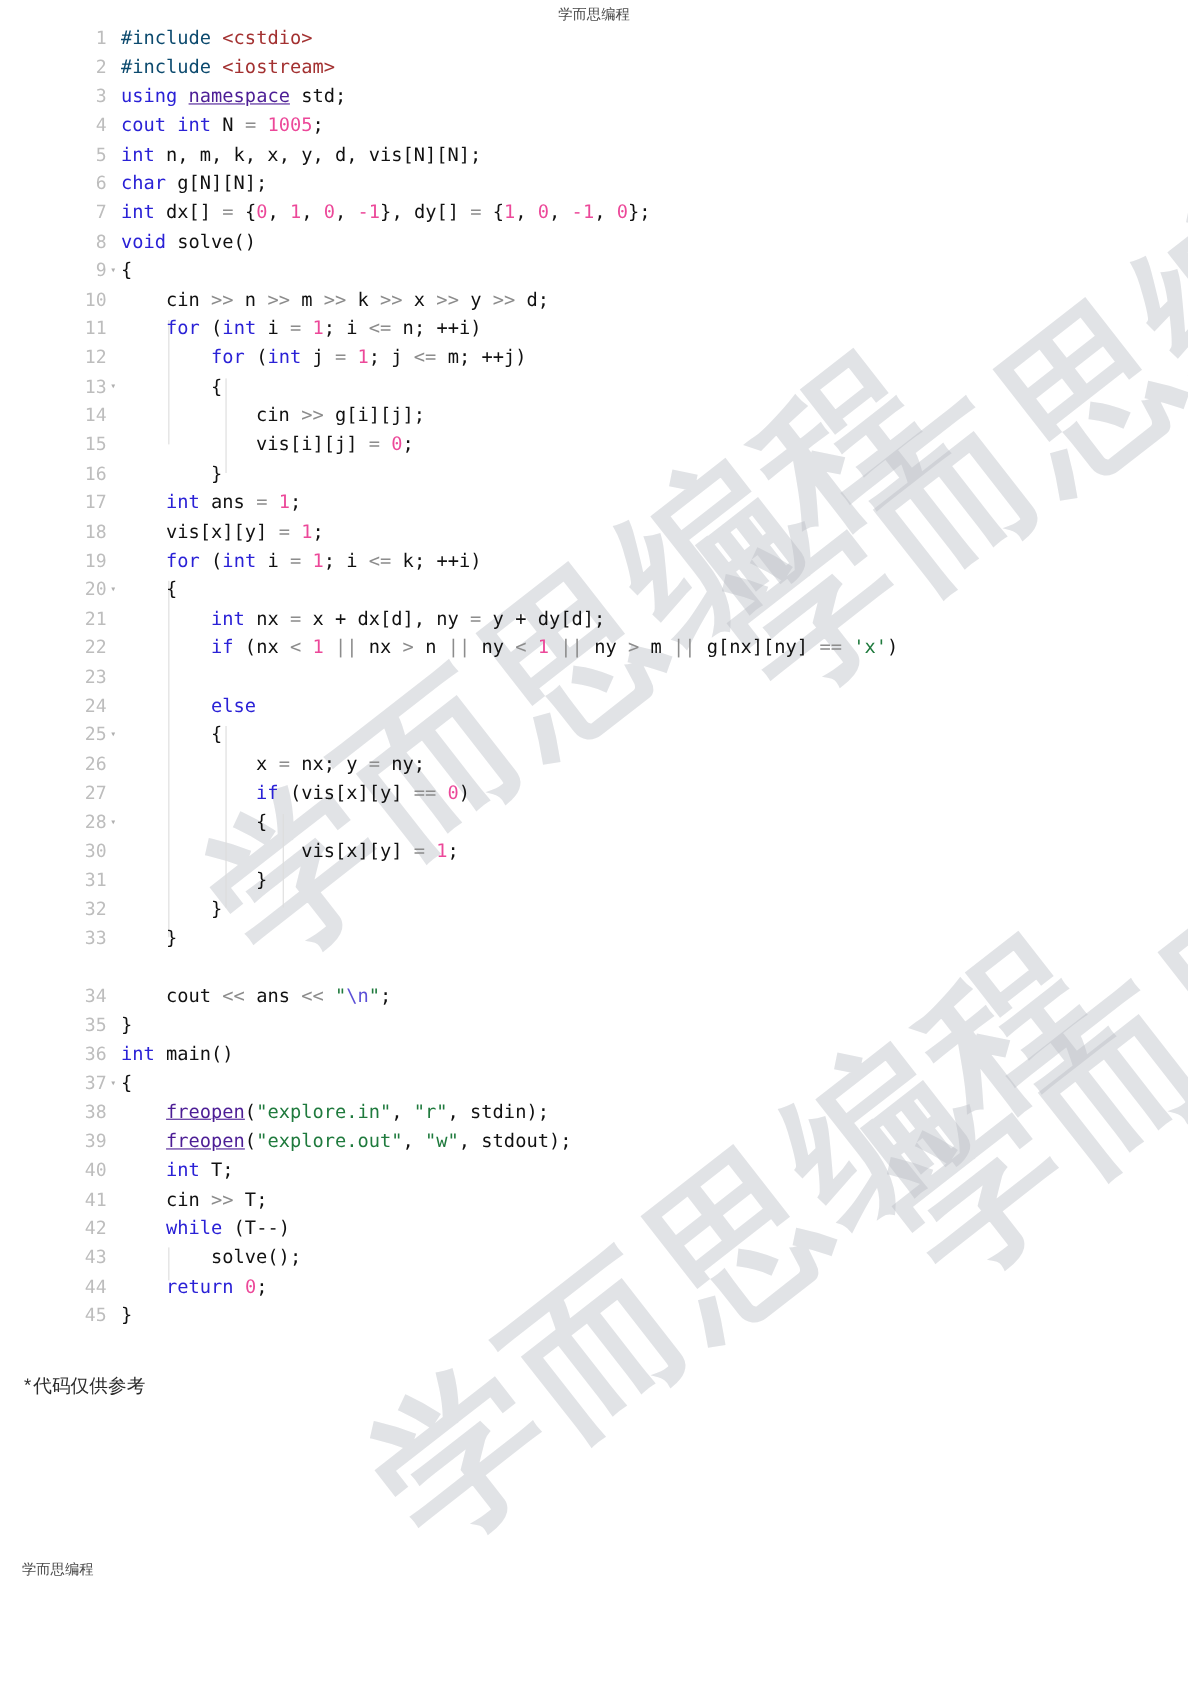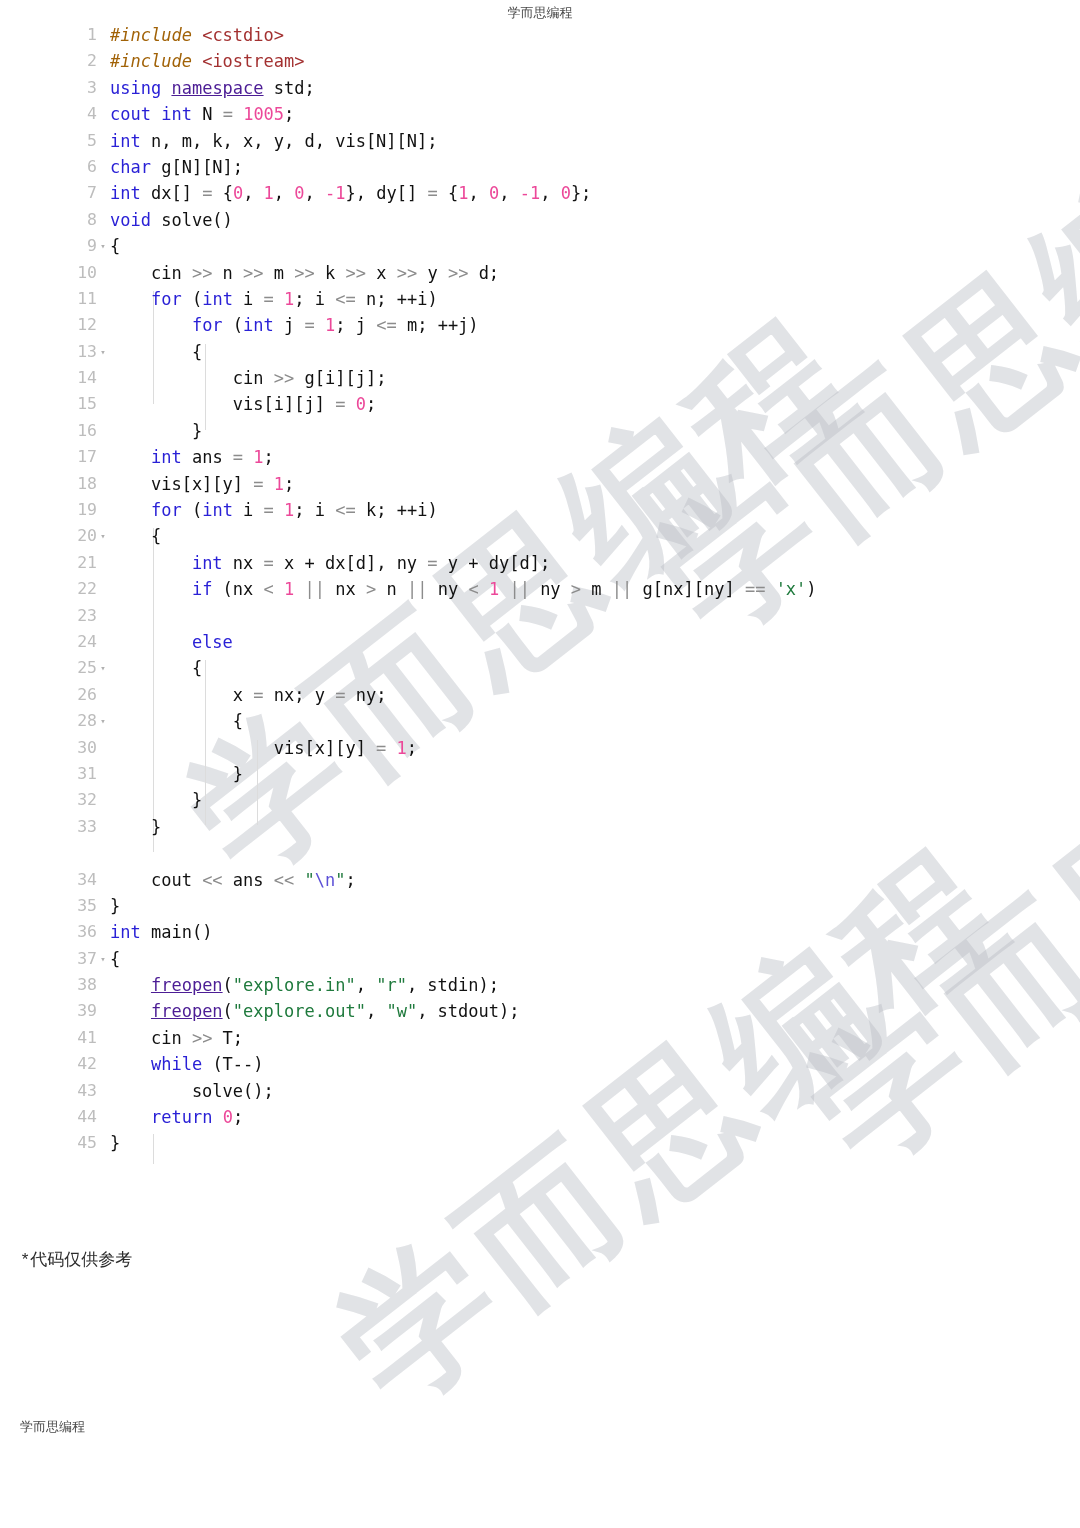--- a/index.html
+++ b/index.html
@@ -102,21 +102,21 @@
   
   .guide {
     position: absolute;
     width: 1px;
     background: #dcdcdc;
     z-index: 8;
   }
 
   
   .kw   { color: #2a21d6; }            
-  .pp   { color: #a16207; font-style: italic; }            
+  .pp   { color: #0c4a6e; }            
   .inc  { color: #a33131; }            
   .num  { color: #ec4899; }            
   .str  { color: #1f7a3d; }            
   .esc  { color: #5b4fd6; }            
   .op   { color: #8c8c8c; }            
   .dim  { color: #4c1d95; text-decoration: underline; }            
   .pl   { color: #111111; }            
 
   
   #code-note {
@@ -165,32 +165,34 @@
       <div class="code-line"><span class="ln">17</span><span class="src"><span class="pl">    </span><span class="kw">int</span><span class="pl"> ans </span><span class="op">=</span><span class="pl"> </span><span class="num">1</span><span class="pl">;</span></span></div>
       <div class="code-line"><span class="ln">18</span><span class="src"><span class="pl">    vis[x][y] </span><span class="op">=</span><span class="pl"> </span><span class="num">1</span><span class="pl">;</span></span></div>
       <div class="code-line"><span class="ln">19</span><span class="src"><span class="pl">    </span><span class="kw">for</span><span class="pl"> (</span><span class="kw">int</span><span class="pl"> i </span><span class="op">=</span><span class="pl"> </span><span class="num">1</span><span class="pl">; i </span><span class="op">&lt;=</span><span class="pl"> k; ++i)</span></span></div>
       <div class="code-line"><span class="ln">20</span><span class="fold">▾</span><span class="src"><span class="pl">    {</span></span></div>
       <div class="code-line"><span class="ln">21</span><span class="src"><span class="pl">        </span><span class="kw">int</span><span class="pl"> nx </span><span class="op">=</span><span class="pl"> x + dx[d], ny </span><span class="op">=</span><span class="pl"> y + dy[d];</span></span></div>
       <div class="code-line"><span class="ln">22</span><span class="src"><span class="pl">        </span><span class="kw">if</span><span class="pl"> (nx </span><span class="op">&lt;</span><span class="pl"> </span><span class="num">1</span><span class="pl"> </span><span class="op">||</span><span class="pl"> nx </span><span class="op">&gt;</span><span class="pl"> n </span><span class="op">||</span><span class="pl"> ny </span><span class="op">&lt;</span><span class="pl"> </span><span class="num">1</span><span class="pl"> </span><span class="op">||</span><span class="pl"> ny </span><span class="op">&gt;</span><span class="pl"> m </span><span class="op">||</span><span class="pl"> g[nx][ny] </span><span class="op">==</span><span class="pl"> </span><span class="str">'x'</span><span class="pl">)</span></span></div>
       <div class="code-line"><span class="ln">23</span></div>
       <div class="code-line"><span class="ln">24</span><span class="src"><span class="pl">        </span><span class="kw">else</span></span></div>
       <div class="code-line"><span class="ln">25</span><span class="fold">▾</span><span class="src"><span class="pl">        {</span></span></div>
       <div class="code-line"><span class="ln">26</span><span class="src"><span class="pl">            x </span><span class="op">=</span><span class="pl"> nx; y </span><span class="op">=</span><span class="pl"> ny;</span></span></div>
+      <div class="code-line"><span class="ln">27</span><span class="src"><span class="pl">            </span><span class="kw">if</span><span class="pl"> (vis[x][y] </span><span class="op">==</span><span class="pl"> </span><span class="num">0</span><span class="pl">)</span></span></div>
       <div class="code-line"><span class="ln">28</span><span class="fold">▾</span><span class="src"><span class="pl">            {</span></span></div>
       <div class="code-line"><span class="ln">30</span><span class="src"><span class="pl">                vis[x][y] </span><span class="op">=</span><span class="pl"> </span><span class="num">1</span><span class="pl">;</span></span></div>
       <div class="code-line"><span class="ln">31</span><span class="src"><span class="pl">            }</span></span></div>
       <div class="code-line"><span class="ln">32</span><span class="src"><span class="pl">        }</span></span></div>
       <div class="code-line"><span class="ln">33</span><span class="src"><span class="pl">    }</span></span></div>
       <div class="code-line blank"><span class="ln"></span><span class="src"><span class="pl"></span></span></div>
       <div class="code-line"><span class="ln">34</span><span class="src"><span class="pl">    cout </span><span class="op">&lt;&lt;</span><span class="pl"> ans </span><span class="op">&lt;&lt;</span><span class="pl"> </span><span class="str">"</span><span class="esc">\n</span><span class="str">"</span><span class="pl">;</span></span></div>
       <div class="code-line"><span class="ln">35</span><span class="src"><span class="pl">}</span></span></div>
       <div class="code-line"><span class="ln">36</span><span class="src"><span class="kw">int</span><span class="pl"> main()</span></span></div>
       <div class="code-line"><span class="ln">37</span><span class="fold">▾</span><span class="src"><span class="pl">{</span></span></div>
       <div class="code-line"><span class="ln">38</span><span class="src"><span class="pl">    </span><span class="dim">freopen</span><span class="pl">(</span><span class="str">"explore.in"</span><span class="pl">, </span><span class="str">"r"</span><span class="pl">, stdin);</span></span></div>
       <div class="code-line"><span class="ln">39</span><span class="src"><span class="pl">    </span><span class="dim">freopen</span><span class="pl">(</span><span class="str">"explore.out"</span><span class="pl">, </span><span class="str">"w"</span><span class="pl">, stdout);</span></span></div>
+      <div class="code-line"><span class="ln">40</span><span class="src"><span class="pl">    </span><span class="kw">int</span><span class="pl"> T;</span></span></div>
       <div class="code-line"><span class="ln">41</span><span class="src"><span class="pl">    cin </span><span class="op">&gt;&gt;</span><span class="pl"> T;</span></span></div>
       <div class="code-line"><span class="ln">42</span><span class="src"><span class="pl">    </span><span class="kw">while</span><span class="pl"> (T--)</span></span></div>
       <div class="code-line"><span class="ln">43</span><span class="src"><span class="pl">        solve();</span></span></div>
       <div class="code-line"><span class="ln">44</span><span class="src"><span class="pl">    </span><span class="kw">return</span><span class="pl"> </span><span class="num">0</span><span class="pl">;</span></span></div>
       <div class="code-line"><span class="ln">45</span><span class="src"><span class="pl">}</span></span></div>
     </div>
 </div>
 <div id="guide-layer">
     <div class="guide" style="left: 153px; top: 291px; height: 113px;"></div>
     <div class="guide" style="left: 205px; top: 344px; height: 86px;"></div>

